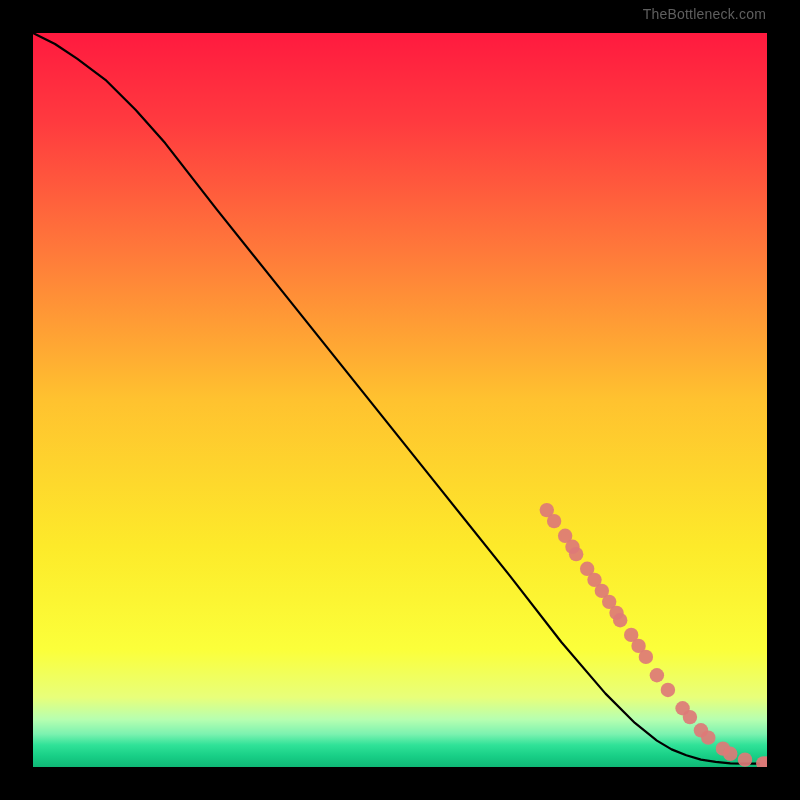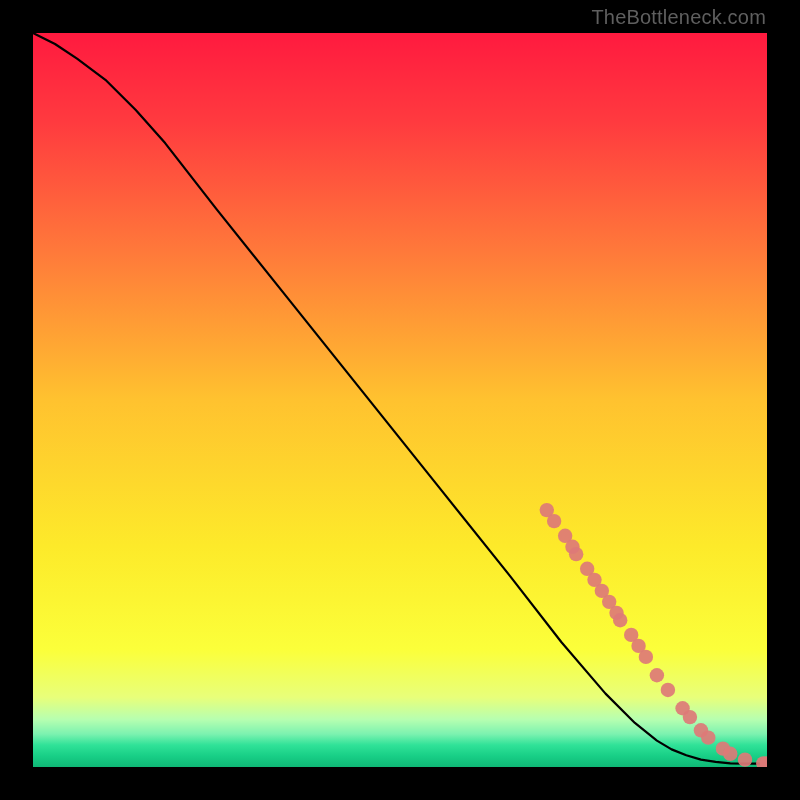--- a/index.html
+++ b/index.html
@@ -39,21 +39,21 @@
     left: 0;
     top: 0;
     width: 734px;
     height: 734px;
   }
   .watermark {
     position: absolute;
     top: 6px;
     right: 34px;
     color: #5f5f5f;
-    font-size: 20px;
+    font-size: 14px;
     font-weight: 500;
     letter-spacing: 0.2px;
     user-select: none;
   }
 </style>
 </head>
 <body>
 
 <div class="frame">
 

